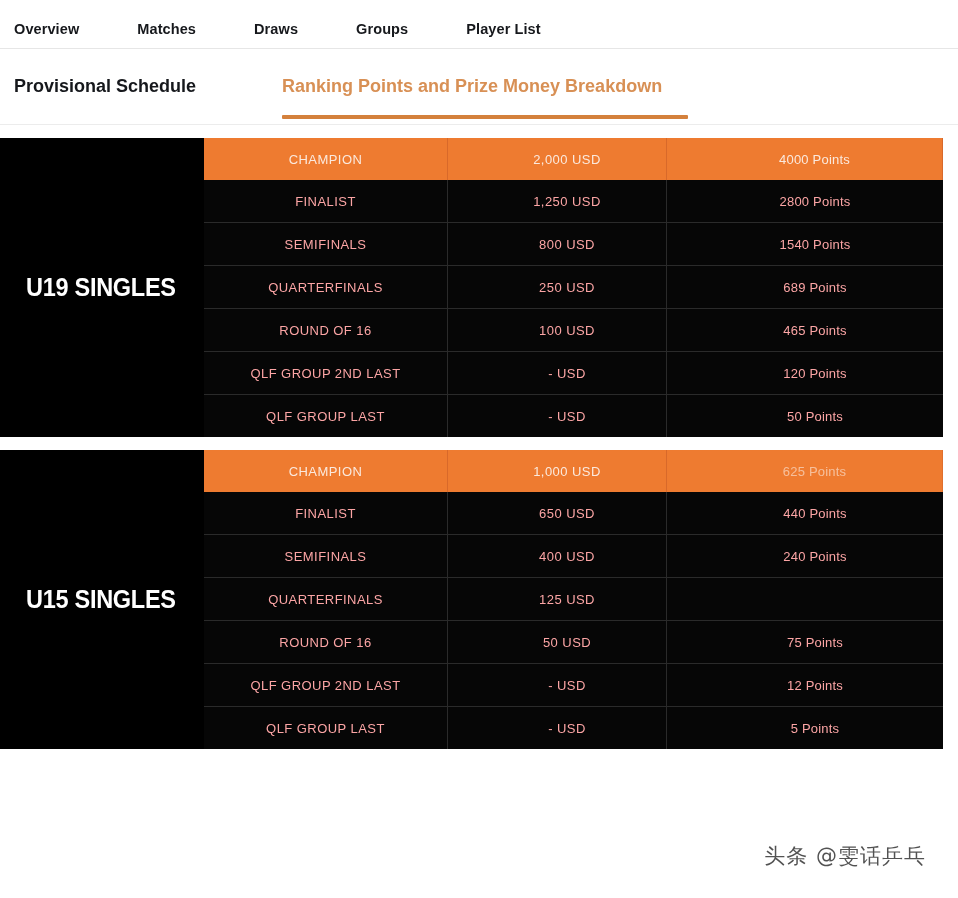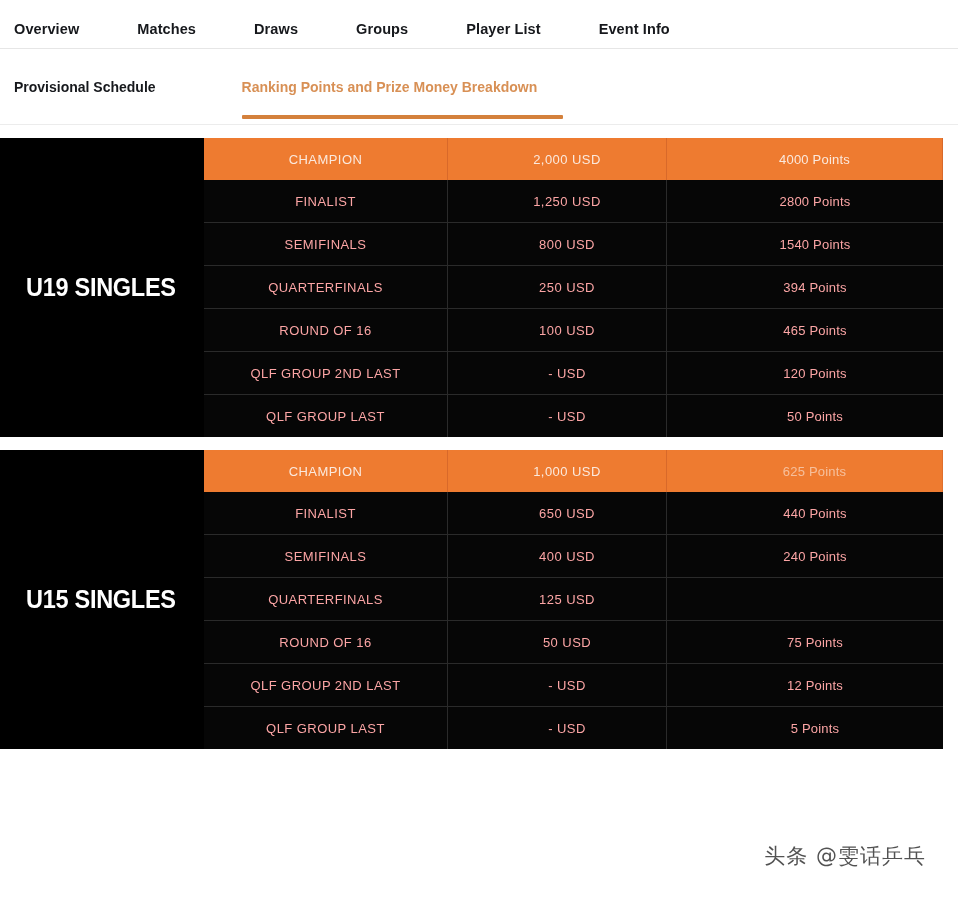--- a/index.html
+++ b/index.html
@@ -57,21 +57,21 @@
     position: relative;
     height: 76px;
     display: flex;
     align-items: center;
     background: #ffffff;
     border-bottom: 1px solid #ececec;
     padding-left: 14px;
     box-sizing: border-box;
   }
   .secondary-nav .subtab {
-    font-size: 14px;
+    font-size: 18px;
     font-weight: 700;
     color: #16181c;
     margin-right: 86px;
     position: relative;
     height: 76px;
     display: flex;
     align-items: center;
     cursor: pointer;
     white-space: nowrap;
   }
@@ -186,23 +186,20 @@
   </div>
   <div class="nav-tab">
     <span>Draws</span>
   </div>
   <div class="nav-tab">
     <span>Groups</span>
   </div>
   <div class="nav-tab">
     <span>Player List</span>
   </div>
-  <div class="nav-tab active">
-    <span>Event Info</span>
-  </div>
 </nav>
 
 <nav class="secondary-nav">
   <div class="subtab">
     <span>Provisional Schedule</span>
   </div>
   <div class="subtab active">
     <span>Ranking Points and Prize Money Breakdown</span>
   </div>
 </nav>
@@ -225,21 +222,21 @@
         <div class="cell points">2800 Points</div>
       </div>
       <div class="prow">
         <div class="cell stage">SEMIFINALS</div>
         <div class="cell money">800 USD</div>
         <div class="cell points">1540 Points</div>
       </div>
       <div class="prow">
         <div class="cell stage">QUARTERFINALS</div>
         <div class="cell money">250 USD</div>
-        <div class="cell points">394 Points</div>
+        <div class="cell points">689 Points</div>
       </div>
       <div class="prow">
         <div class="cell stage">ROUND OF 16</div>
         <div class="cell money">100 USD</div>
         <div class="cell points">465 Points</div>
       </div>
       <div class="prow">
         <div class="cell stage">QLF GROUP 2ND LAST</div>
         <div class="cell money">- USD</div>
         <div class="cell points">120 Points</div>

